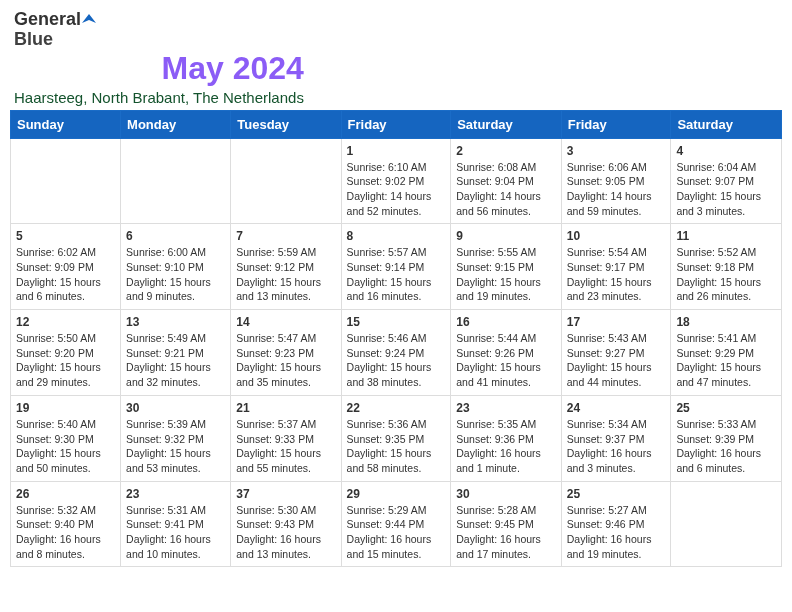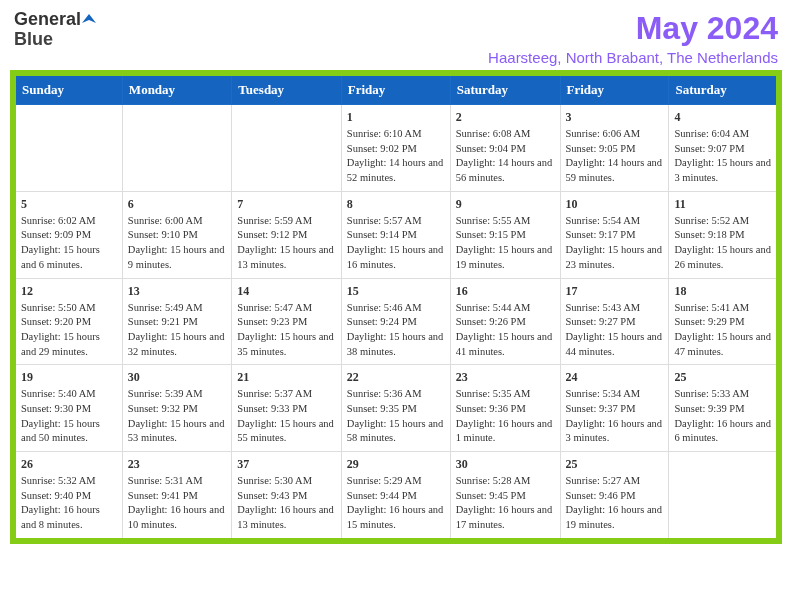--- a/index.html
+++ b/index.html
@@ -9,20 +9,21 @@
       width: 792px;
       min-height: 612px;
       padding: 10px;
     }
     .header {
       display: flex;
       justify-content: space-between;
       align-items: flex-start;
       margin-bottom: 4px;
       padding: 0 4px;
+      flex-direction: column;
     }
     .logo {
       display: flex;
       flex-direction: column;
       align-items: flex-start;
     }
     .logo-text {
       font-size: 18px;
       font-weight: bold;
       line-height: 1.1;
@@ -32,28 +33,27 @@
     .title-block {
       text-align: right;
     }
     .month-year {
       font-size: 32px;
       font-weight: bold;
       color: #8b5cf6;
     }
     .location {
       font-size: 15px;
-      color: #8b5cf6;
+      color: #14532d;
       margin-top: 2px;
     }
     .calendar {
       width: 100%;
       border-collapse: collapse;
-      border: 6px solid #84cc16;
-      font-family: Liberation Serif, serif;
+      border: 1px solid #84cc16;
     }
     .calendar th {
       background-color: #1565c0;
       color: #fff;
       text-align: left;
       padding: 6px 6px;
       font-size: 13px;
       font-weight: bold;
       border: 1px solid #1a6cc7;
     }

